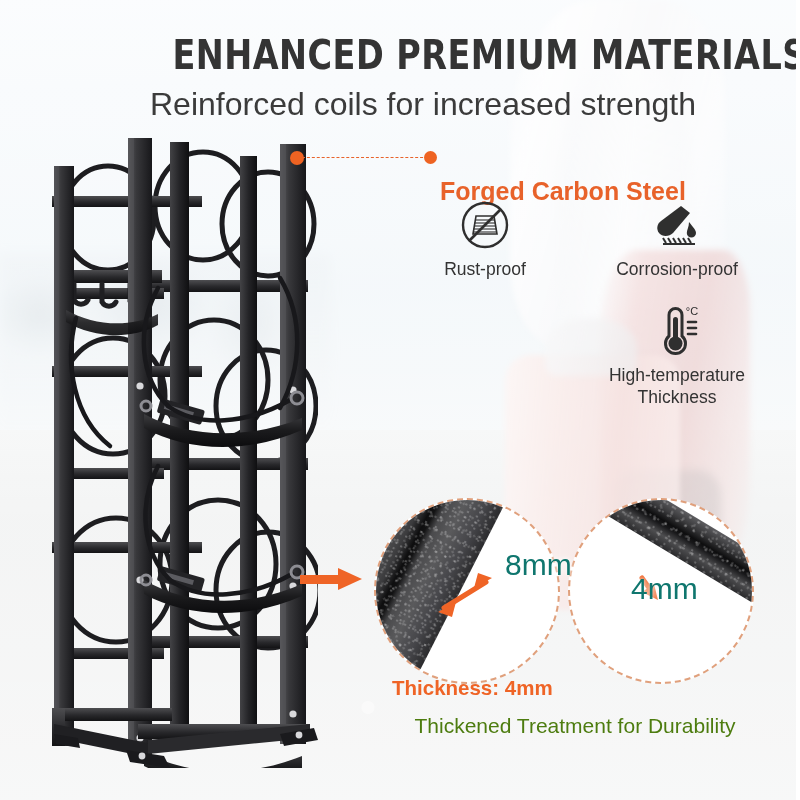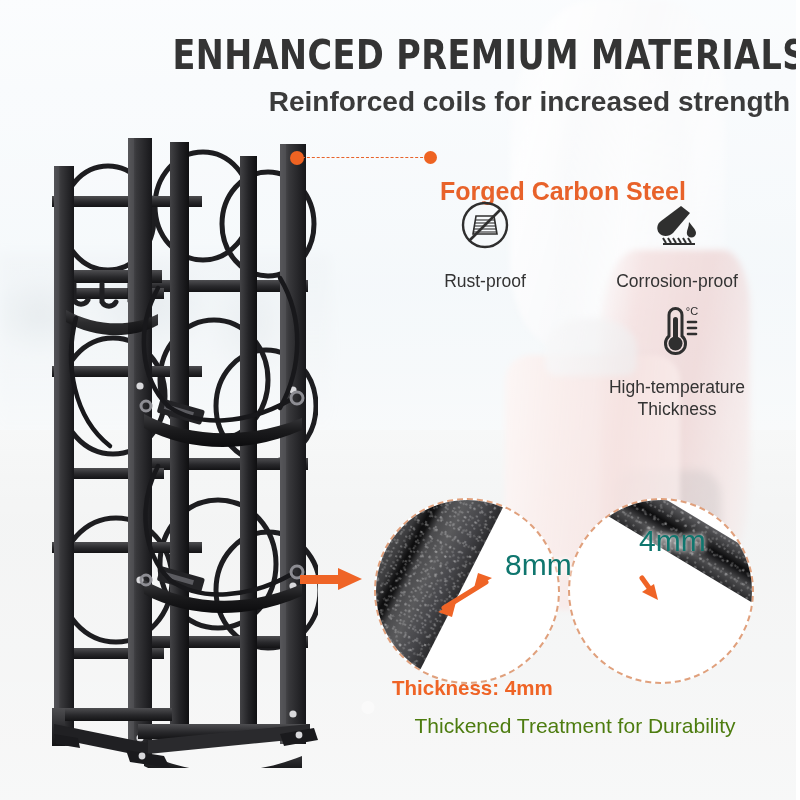--- a/index.html
+++ b/index.html
@@ -96,21 +96,21 @@
   .headline{
     position:absolute; left:150px; top:32px; width:640px;
     text-align:center;
     font-family:"Liberation Sans Narrow","DejaVu Sans Condensed","Liberation Sans", sans-serif;
     font-weight:bold; font-size:40px; letter-spacing:.5px;
     color:#343434; white-space:nowrap;
     transform:scaleX(.93); transform-origin:center;
   }
   .subhead{
     position:absolute; left:150px; top:86px; width:640px;
-    text-align:right; font-size:28px; color:#3b3b3b; font-weight:700;
+    text-align:left; font-size:32px; color:#3b3b3b; font-weight:400;
   }
 
   
   .callout-label{
     position:absolute; left:440px; top:144px;
     font-size:25px; font-weight:bold; color:#e8622a; white-space:nowrap;margin-top:33px;
   }
   .callout-line{
     position:absolute; left:302px; top:157px; width:126px; height:0;
     border-top:1.5px dashed #e8622a;
@@ -132,21 +132,21 @@
     position:absolute; width:190px; text-align:center;
   }
   .f1{ left:0px;   top:0px; }
   .f2{ left:192px; top:0px; }
   .f3{ left:0px;   top:106px; }
   .f4{ left:192px; top:106px; }
   .feature .ficon{
     height:58px; display:flex; align-items:center; justify-content:center;
   }
   .feature .flabel{
-    margin-top:16px; font-size:17.5px; color:#333; line-height:1.28;
+    margin-top:4px; font-size:17.5px; color:#333; line-height:1.28;
   }
 
   
   .detail-arrow{
     position:absolute; left:300px; top:570px; width:62px; height:18px;
   }
   .detail-arrow .shaft{
     position:absolute; left:0; top:5px; width:40px; height:9px; background:#ef6426;
   }
   .detail-arrow .head{
@@ -204,21 +204,21 @@
     opacity:.85;
   }
 
   .dim-text{
     position:absolute; font-size:30px; font-weight:normal; color:#0f766e;
     text-shadow:0 0 4px rgba(255,255,255,.95), 0 0 8px rgba(255,255,255,.8);
     white-space:nowrap;
     padding-left:35px;
   }
   .dim-left{ left:470px; top:548px; }
-  .dim-right{ left:596px; top:524px;margin-left:8px; }
+  .dim-right{ left:596px; top:572px; }
 
   .measure-labels{
     position:absolute; left:370px; top:676px; width:410px;
     display:flex; justify-content:space-between; padding:0 22px;
   }
   .measure-labels div{
     font-size:20.5px; font-weight:bold; color:#ef6426; white-space:nowrap;
   }
   .bottom-caption{
     position:absolute; left:370px; top:714px; width:410px;

